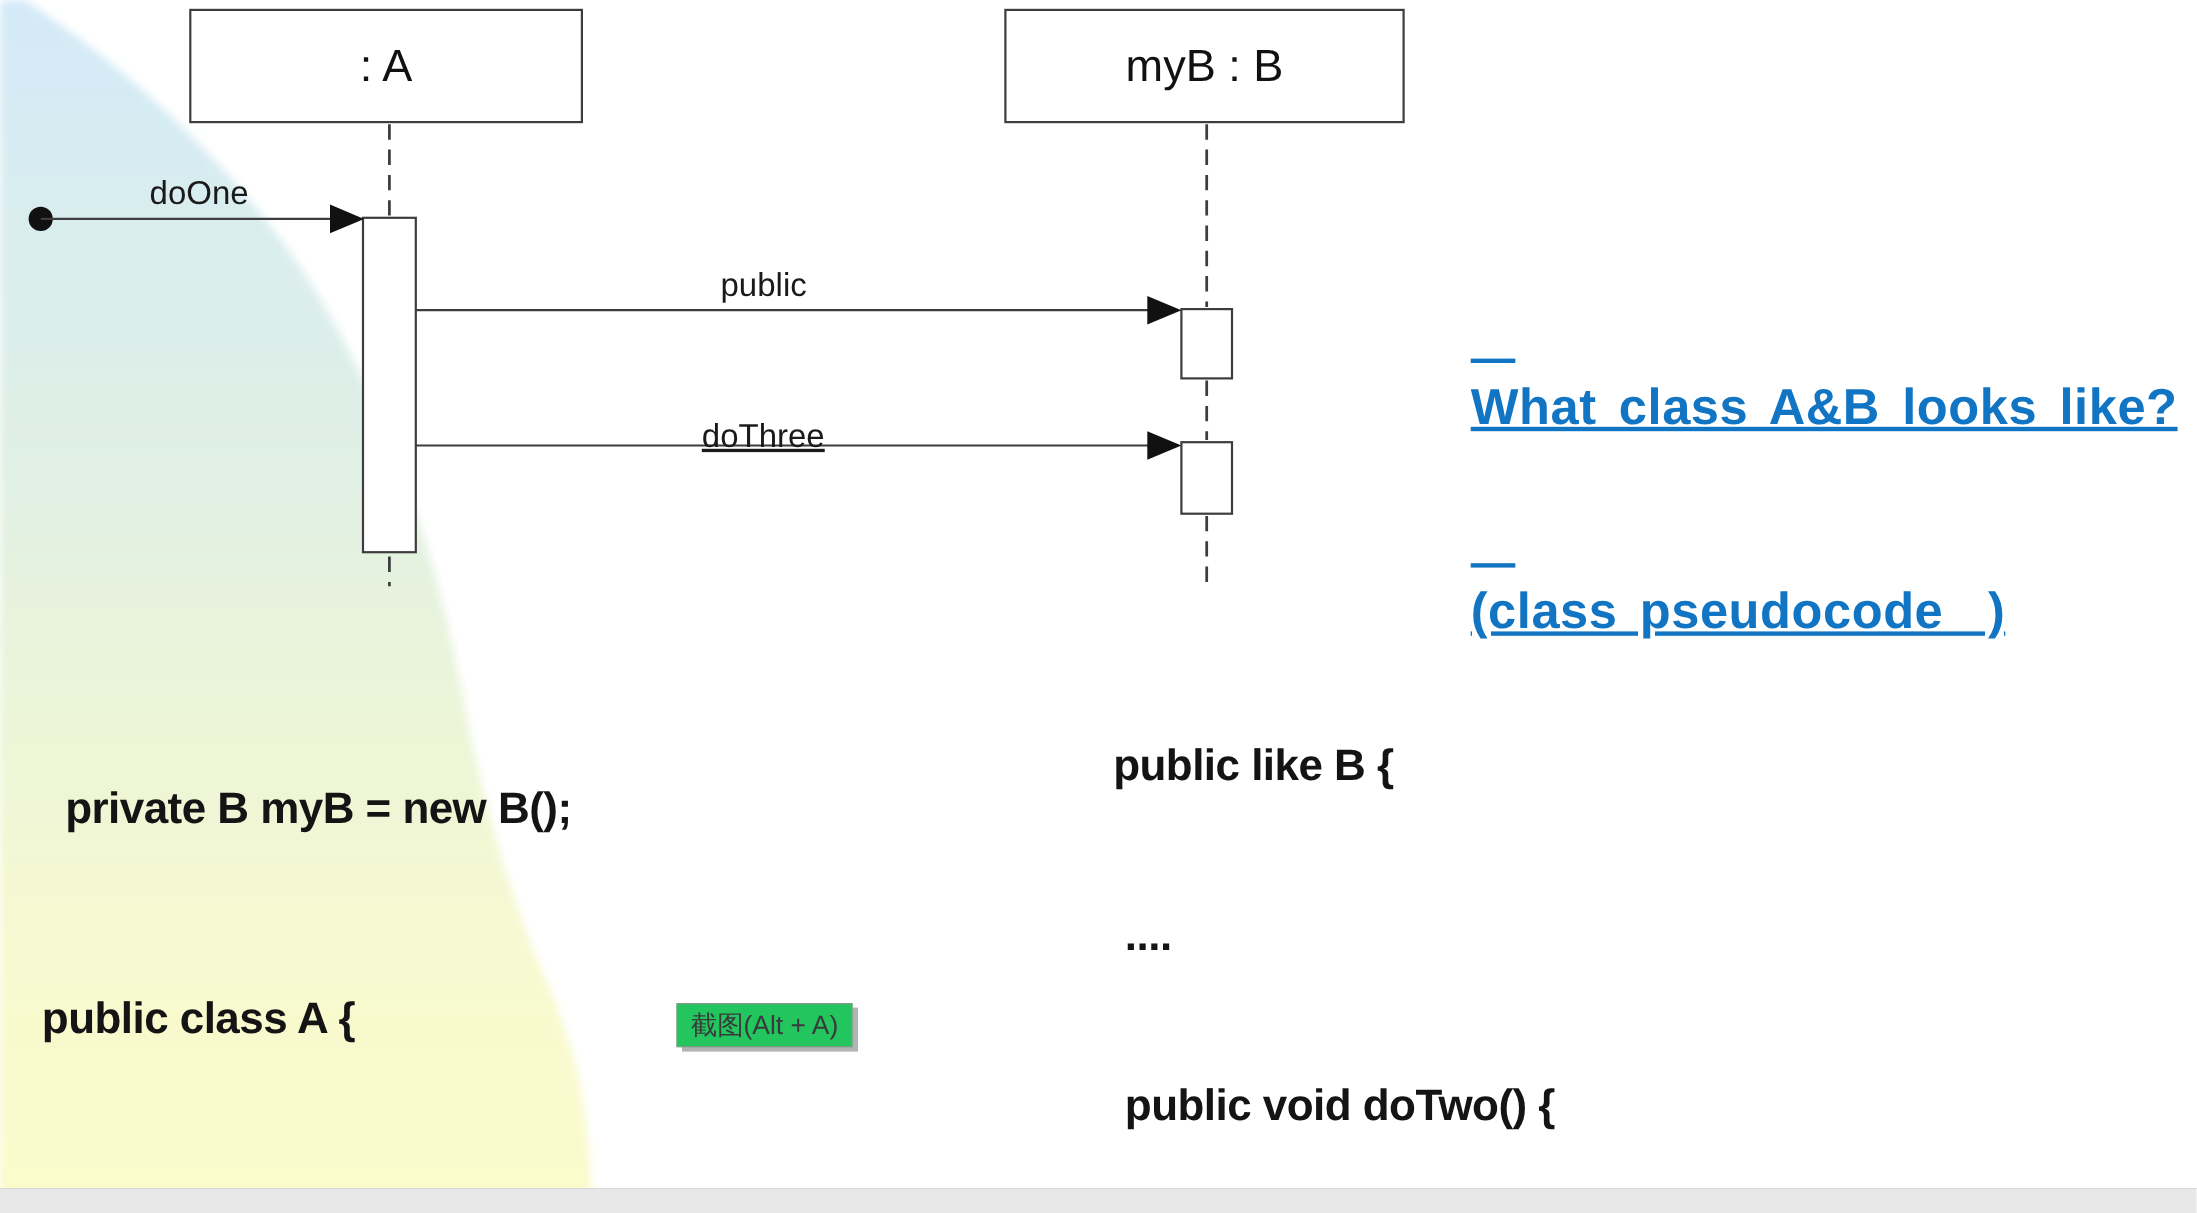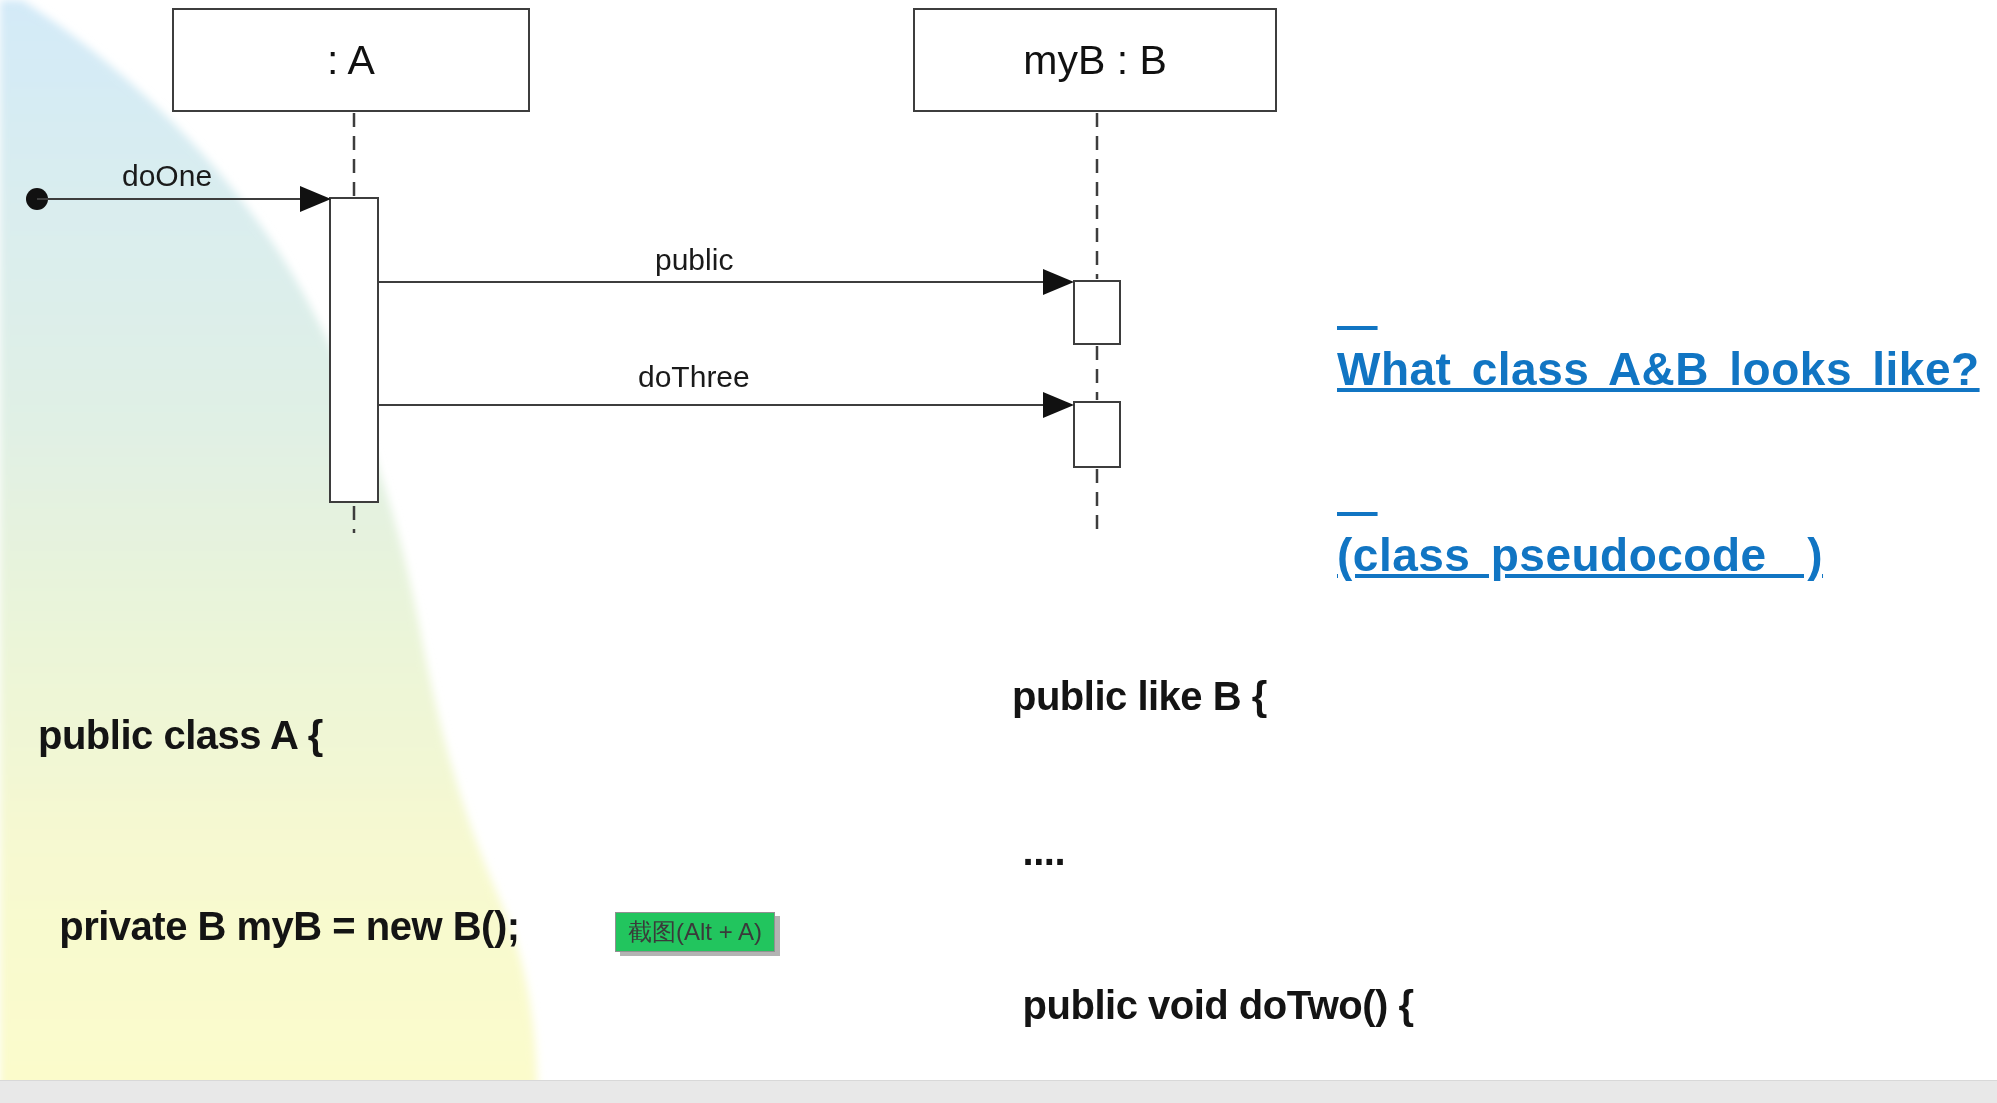--- a/index.html
+++ b/index.html
@@ -18,23 +18,23 @@
     display:flex;align-items:center;justify-content:center;
     font-size:41px;color:#111111;white-space:pre;
   }
   #box-a{left:172px;width:354px;}
   #box-b{left:913px;width:360px;text-align:right;}
 
   
   .msg-label{
     position:absolute;font-size:30px;color:#1a1a1a;white-space:pre;
   }
-  #lbl-doone{left:122px;top:159px;}
+  #lbl-doone{left:136px;top:159px;}
   #lbl-dotwo{left:655px;top:243px;}
-  #lbl-dothree{left:638px;top:360px;}
+  #lbl-dothree{left:638px;top:380px;text-decoration:underline;}
 
   
   .heading{
     position:absolute;left:1337px;top:214px;
     font-size:46px;line-height:62px;font-weight:700;
     color:#1175c3;letter-spacing:.5px;word-spacing:7px;white-space:pre;text-decoration:underline;
   }
 
   
   .code{
@@ -119,22 +119,22 @@
 <div class="msg-label" id="lbl-doone">doOne</div>
 <div class="msg-label" id="lbl-dotwo">public</div>
 <div class="msg-label" id="lbl-dothree">doThree</div>
 
 <div class="heading">
   <div>What class A&amp;B looks like?</div>
   <div>(class pseudocode  )</div>
 </div>
 
 <div class="code" id="code-a">
+  <div>  private B myB = new B();</div>
   <div>public class A {</div>
-  <div>  private B myB = new B();</div>
   <div>  public void doOne() {</div>
   
   
   
   
   
 </div>
 
 <div class="code" id="code-b">
   <div>public like B {</div>

